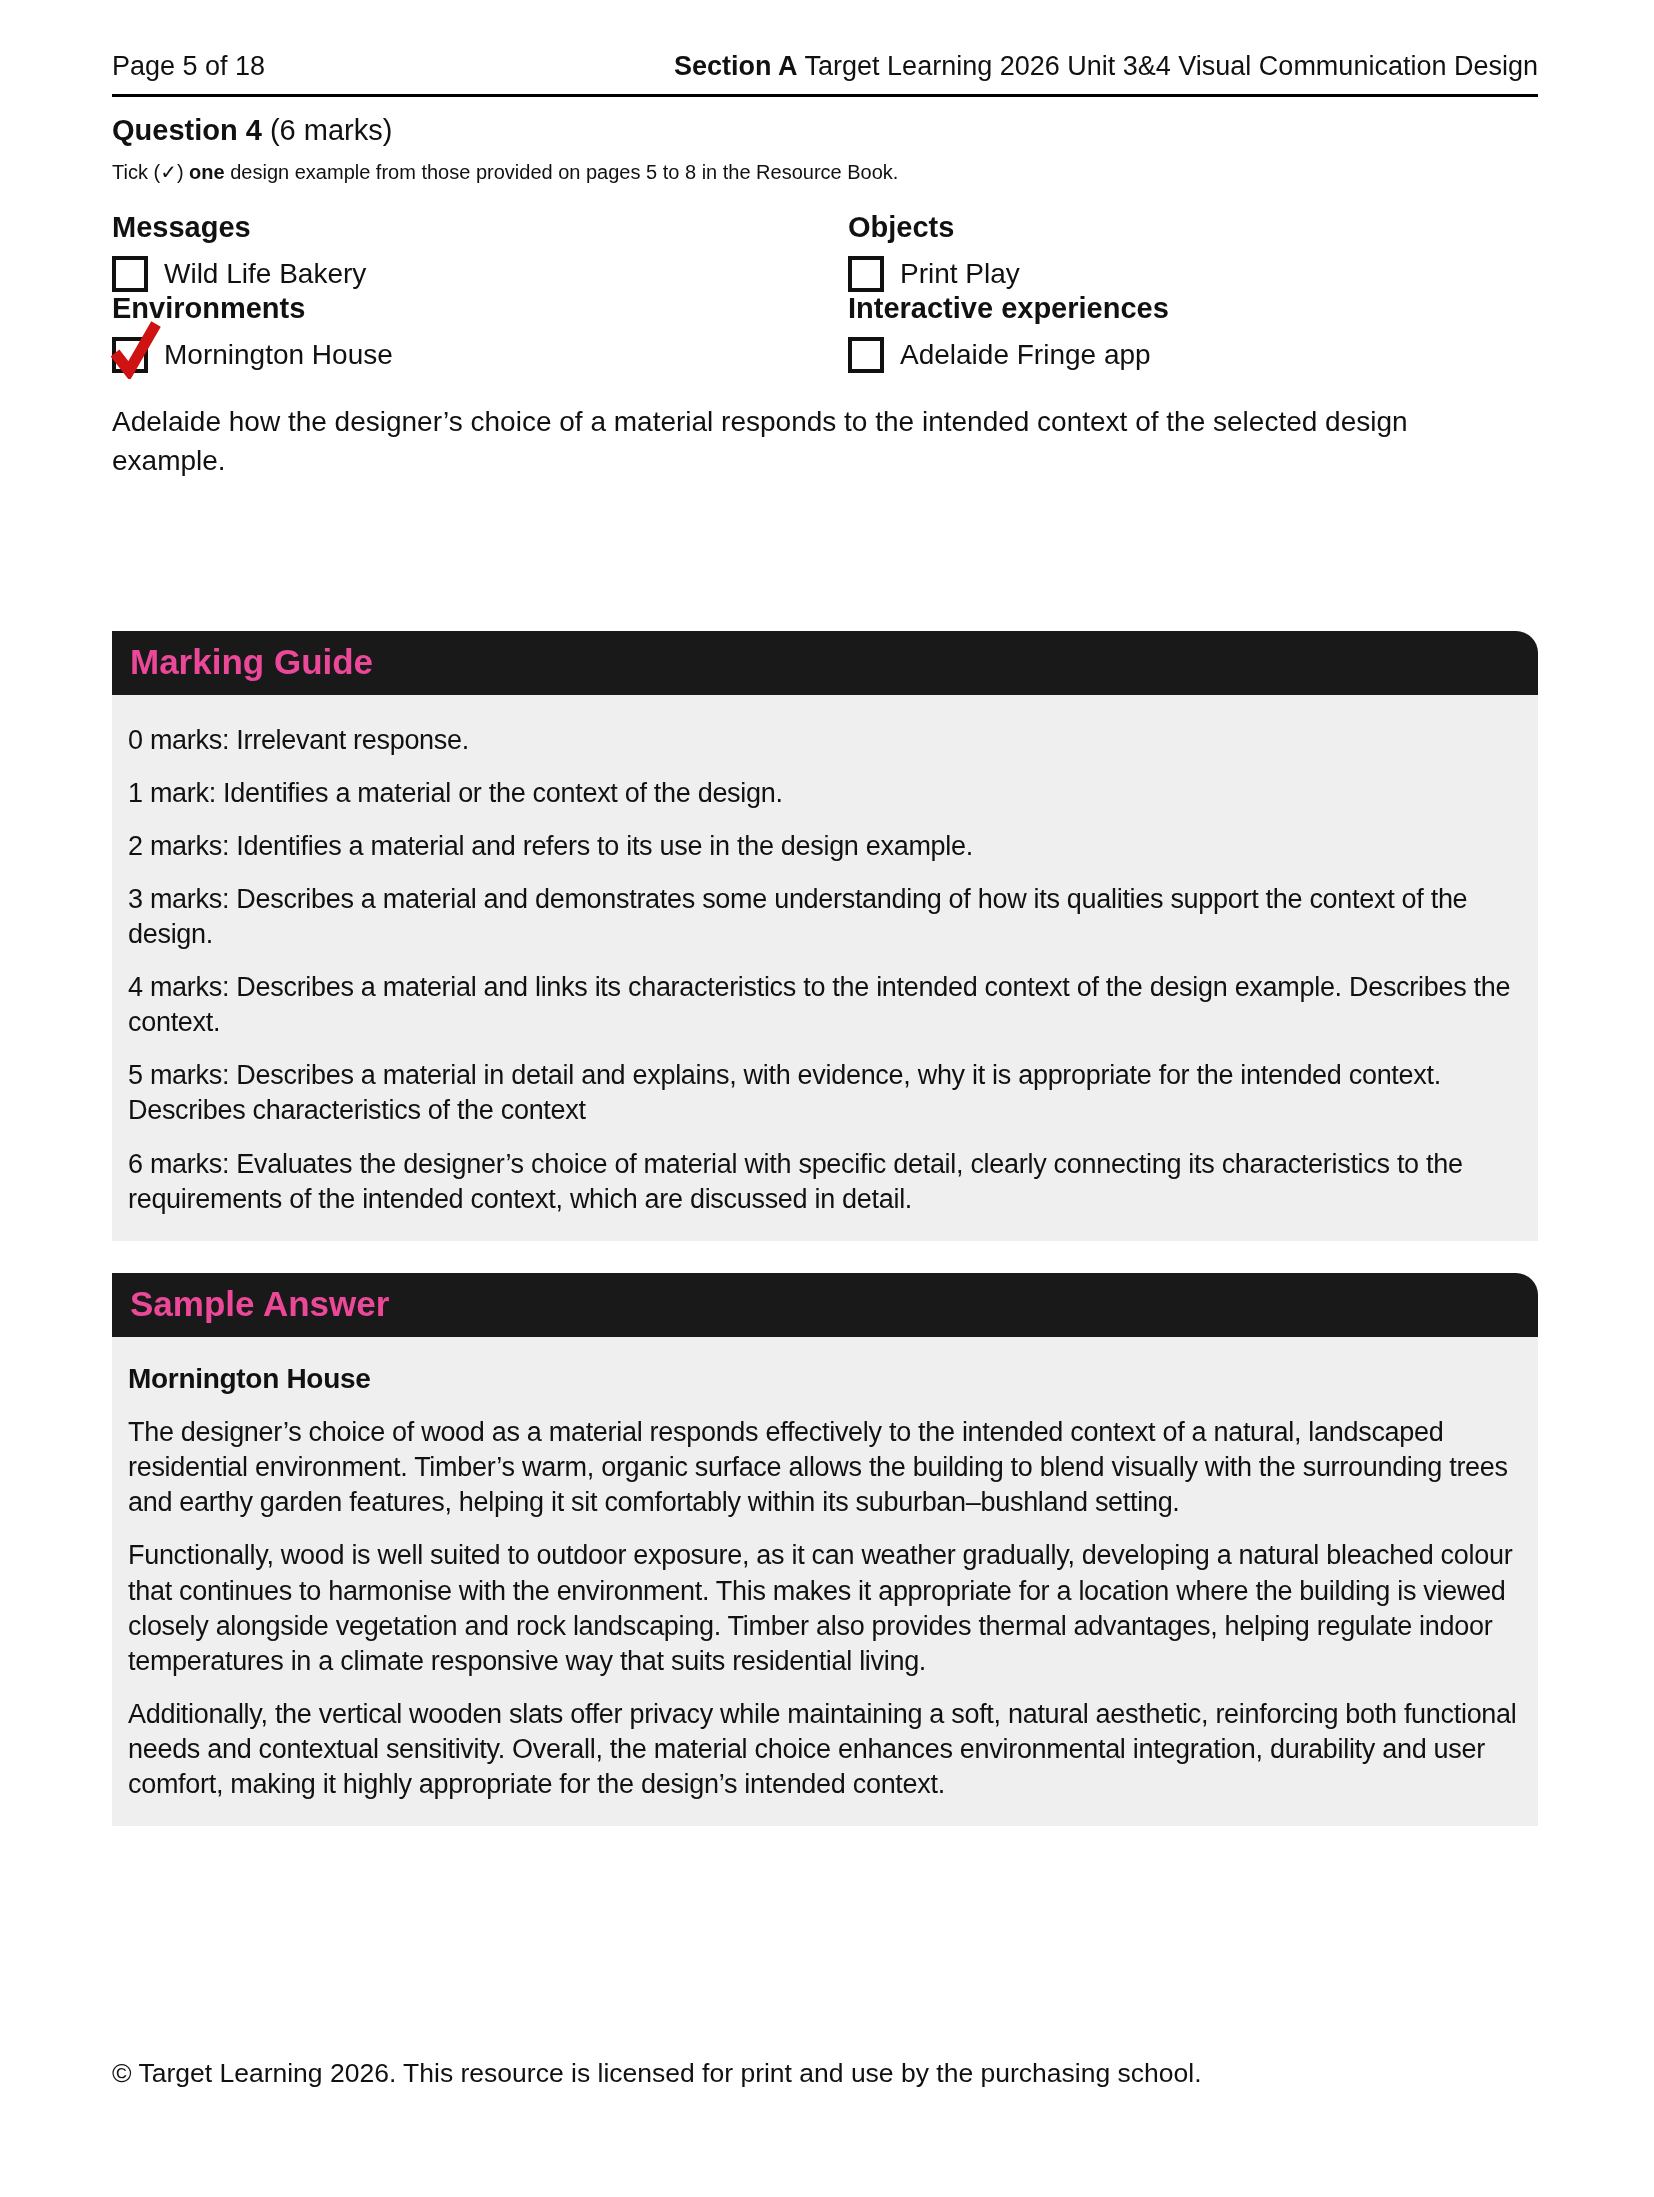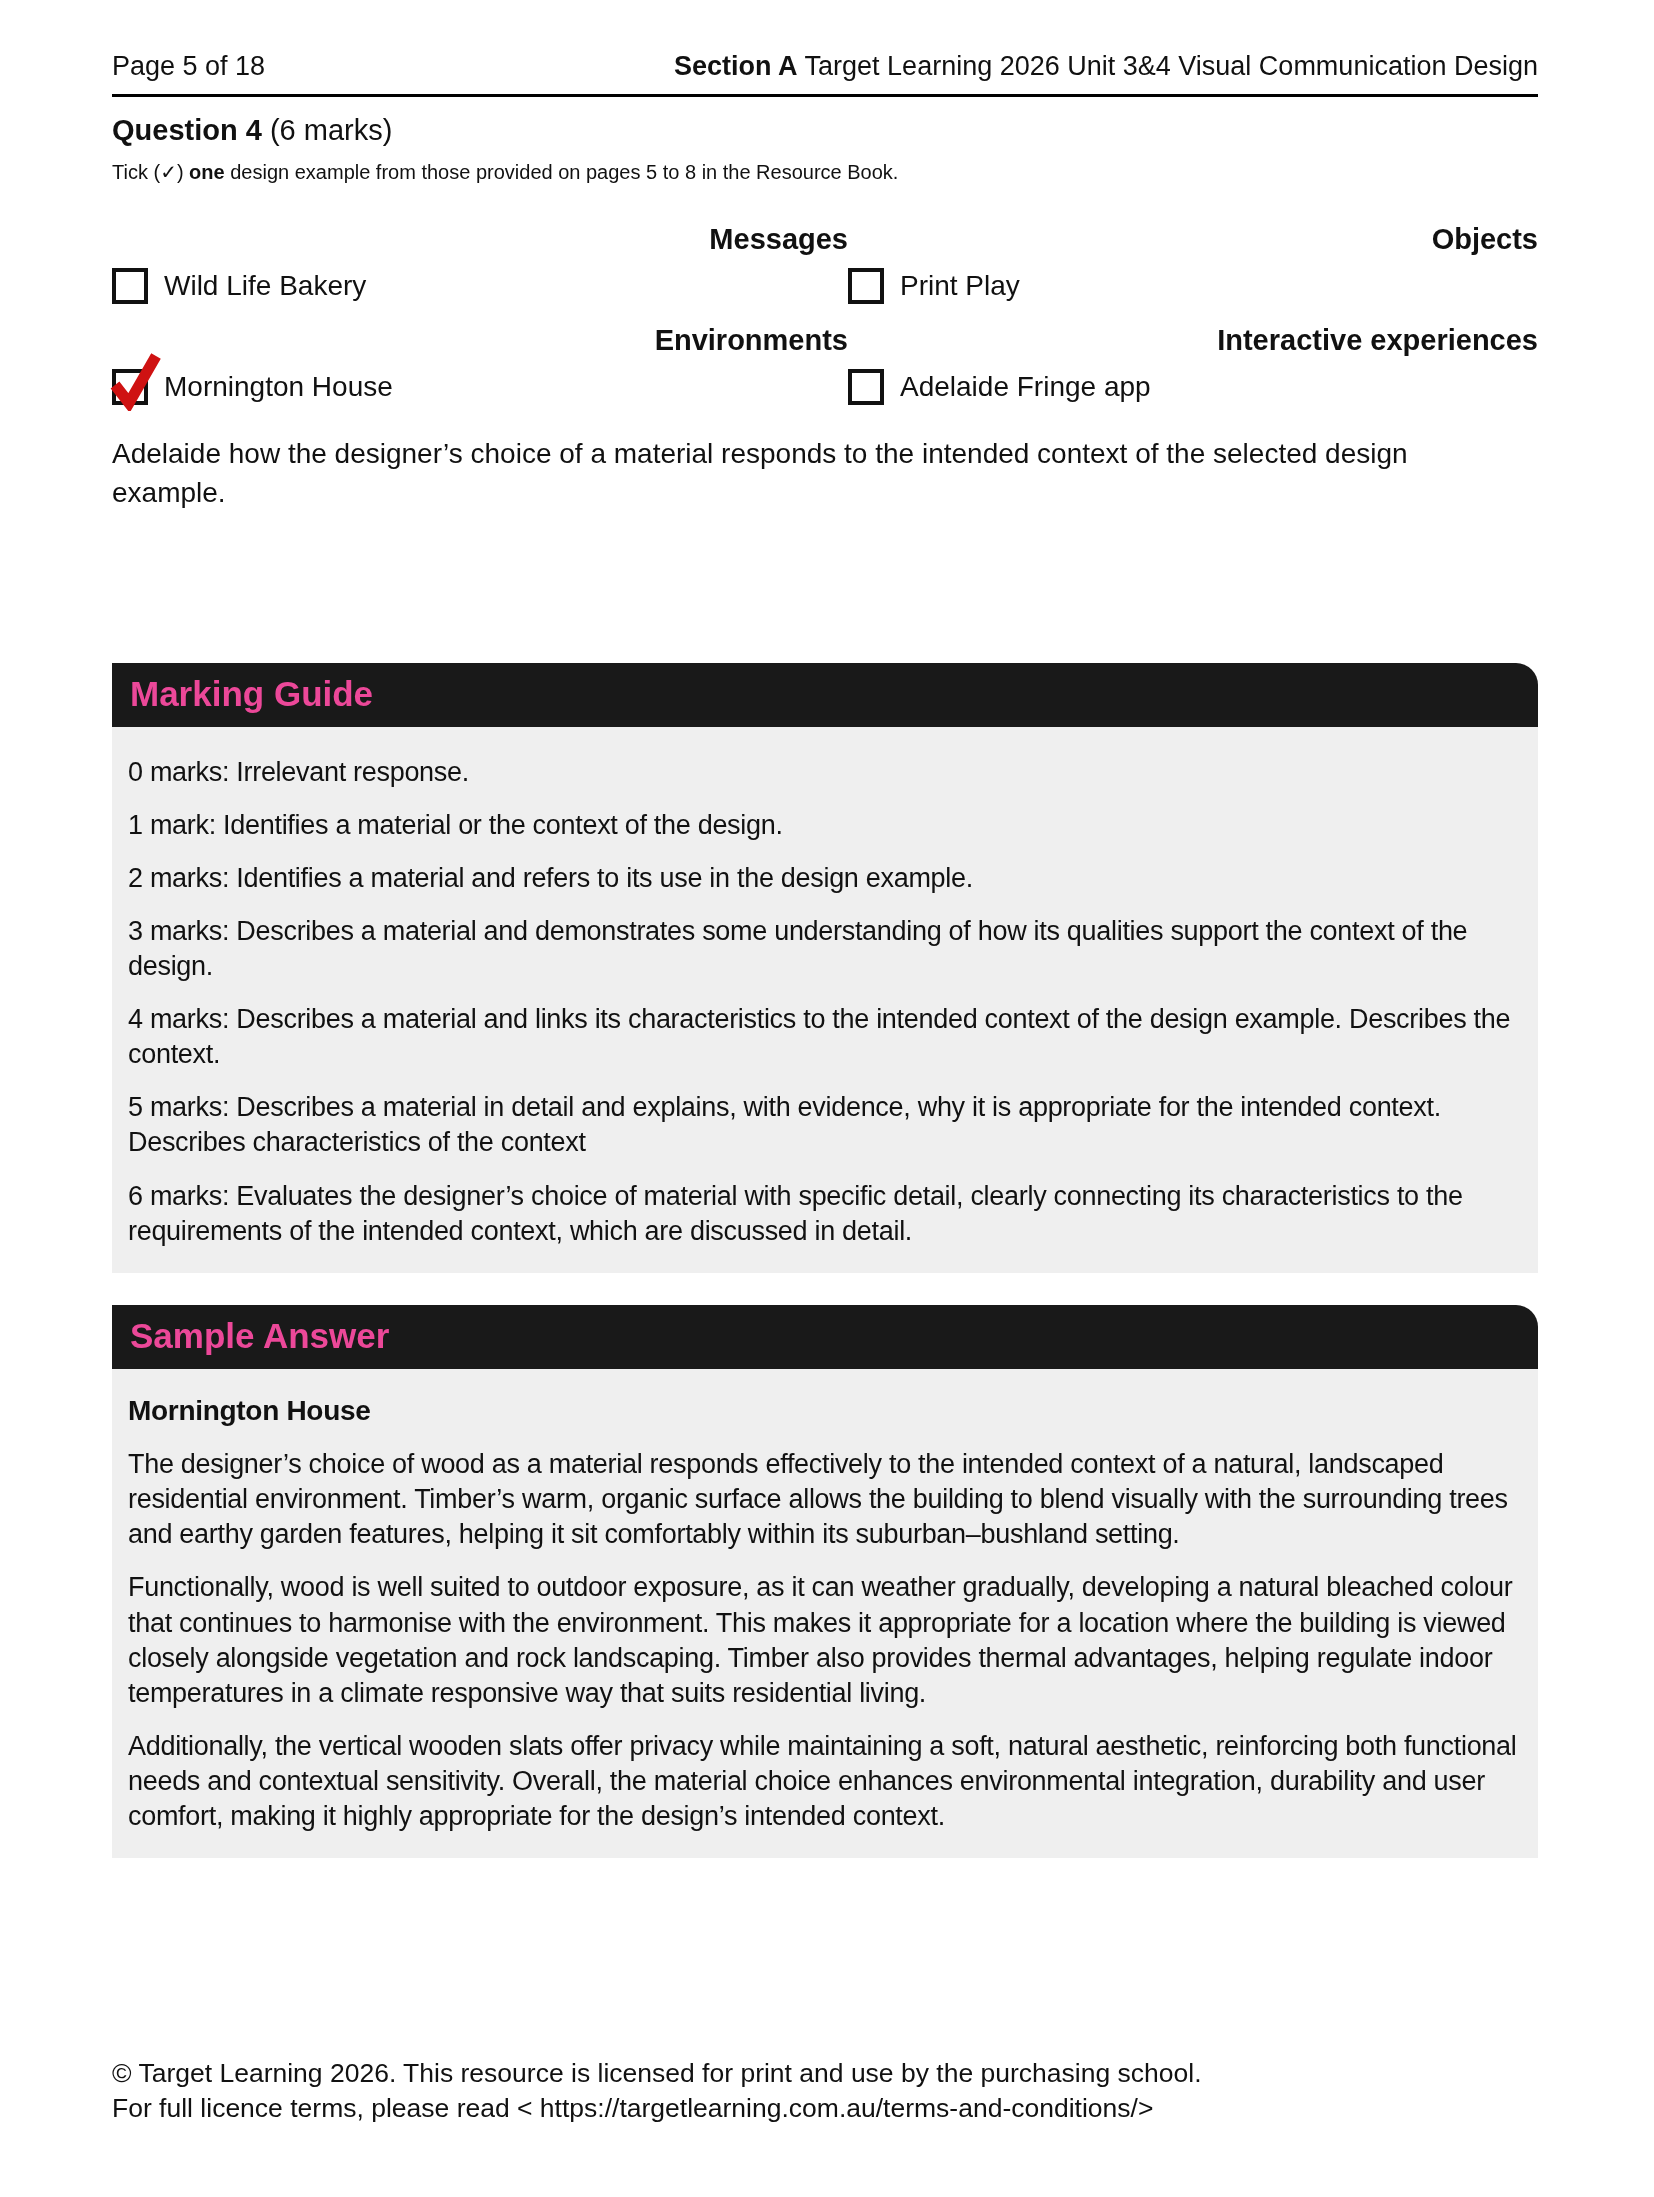--- a/index.html
+++ b/index.html
@@ -23,21 +23,21 @@
   }
   .bold { font-weight: bold; }
 
   
   .q-title { margin-top: 16px; font-size: 29px; line-height: 1.2; }
   .instruction { margin-top: 12px; font-size: 20px; line-height: 1.3; }
 
   
   .options-grid {
     display: grid; grid-template-columns: 736px 1fr;
-    margin-top: 38px; row-gap: 20px; text-align: right;
+    margin-top: 26px; row-gap: 0;
   }
   .opt-category { font-weight: bold; font-size: 29px; }
   .opt-row { margin-top: 12px; display: flex; align-items: center; font-size: 28px; }
   .checkbox {
     position: relative; display: inline-block;
     width: 36px; height: 36px;
     border: 4px solid #111; background: #fff;
     flex: 0 0 auto;
   }
   .opt-label { margin-left: 16px; }
@@ -150,14 +150,13 @@
     <div class="sa-heading">Mornington House</div>
     <p>The designer’s choice of wood as a material responds effectively to the intended context of a natural, landscaped residential environment. Timber’s warm, organic surface allows the building to blend visually with the surrounding trees and earthy garden features, helping it sit comfortably within its suburban–bushland setting.</p>
     <p>Functionally, wood is well suited to outdoor exposure, as it can weather gradually, developing a natural bleached colour that continues to harmonise with the environment. This makes it appropriate for a location where the building is viewed closely alongside vegetation and rock landscaping. Timber also provides thermal advantages, helping regulate indoor temperatures in a climate responsive way that suits residential living.</p>
     <p>Additionally, the vertical wooden slats offer privacy while maintaining a soft, natural aesthetic, reinforcing both functional needs and contextual sensitivity. Overall, the material choice enhances environmental integration, durability and user comfort, making it highly appropriate for the design’s intended context.</p>
   </div>
 
 </div>
 
 <div class="doc-footer">
   <div>© Target Learning 2026. This resource is licensed for print and use by the purchasing school.</div>
-  <div>For full licence terms, please read &lt; https://targetlearning.com.au/terms-and-conditions/&gt;</div>
 </div>
 
 </body></html>

